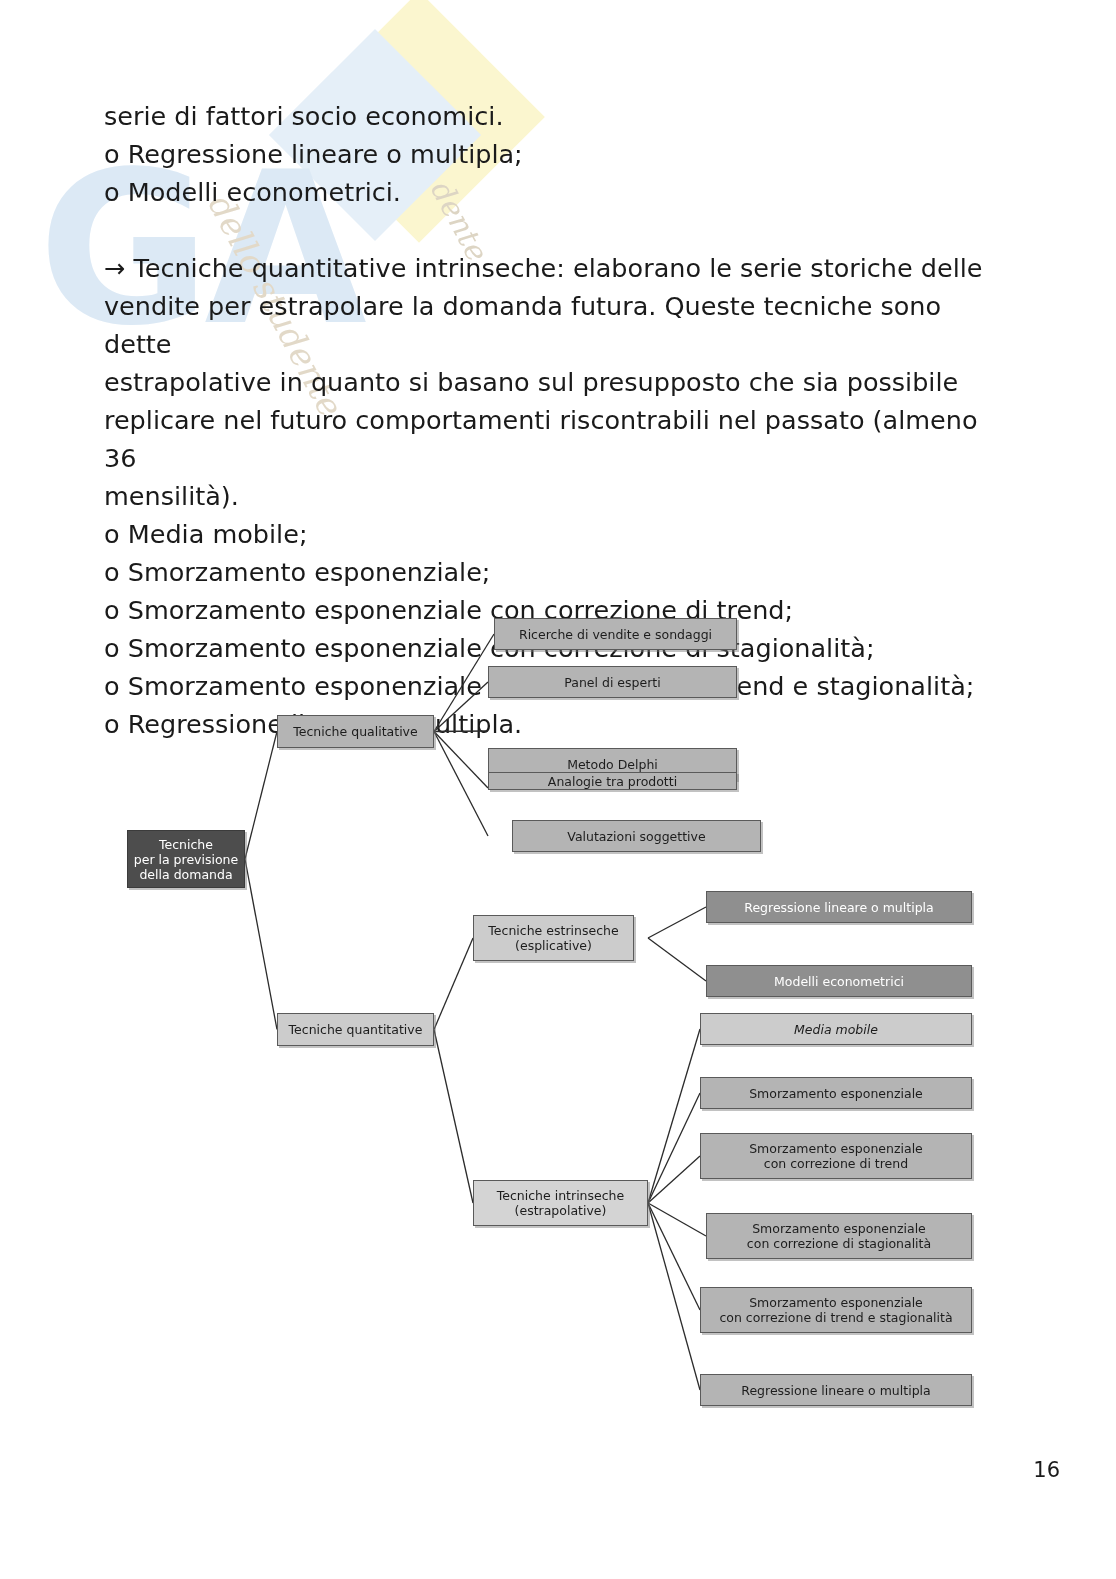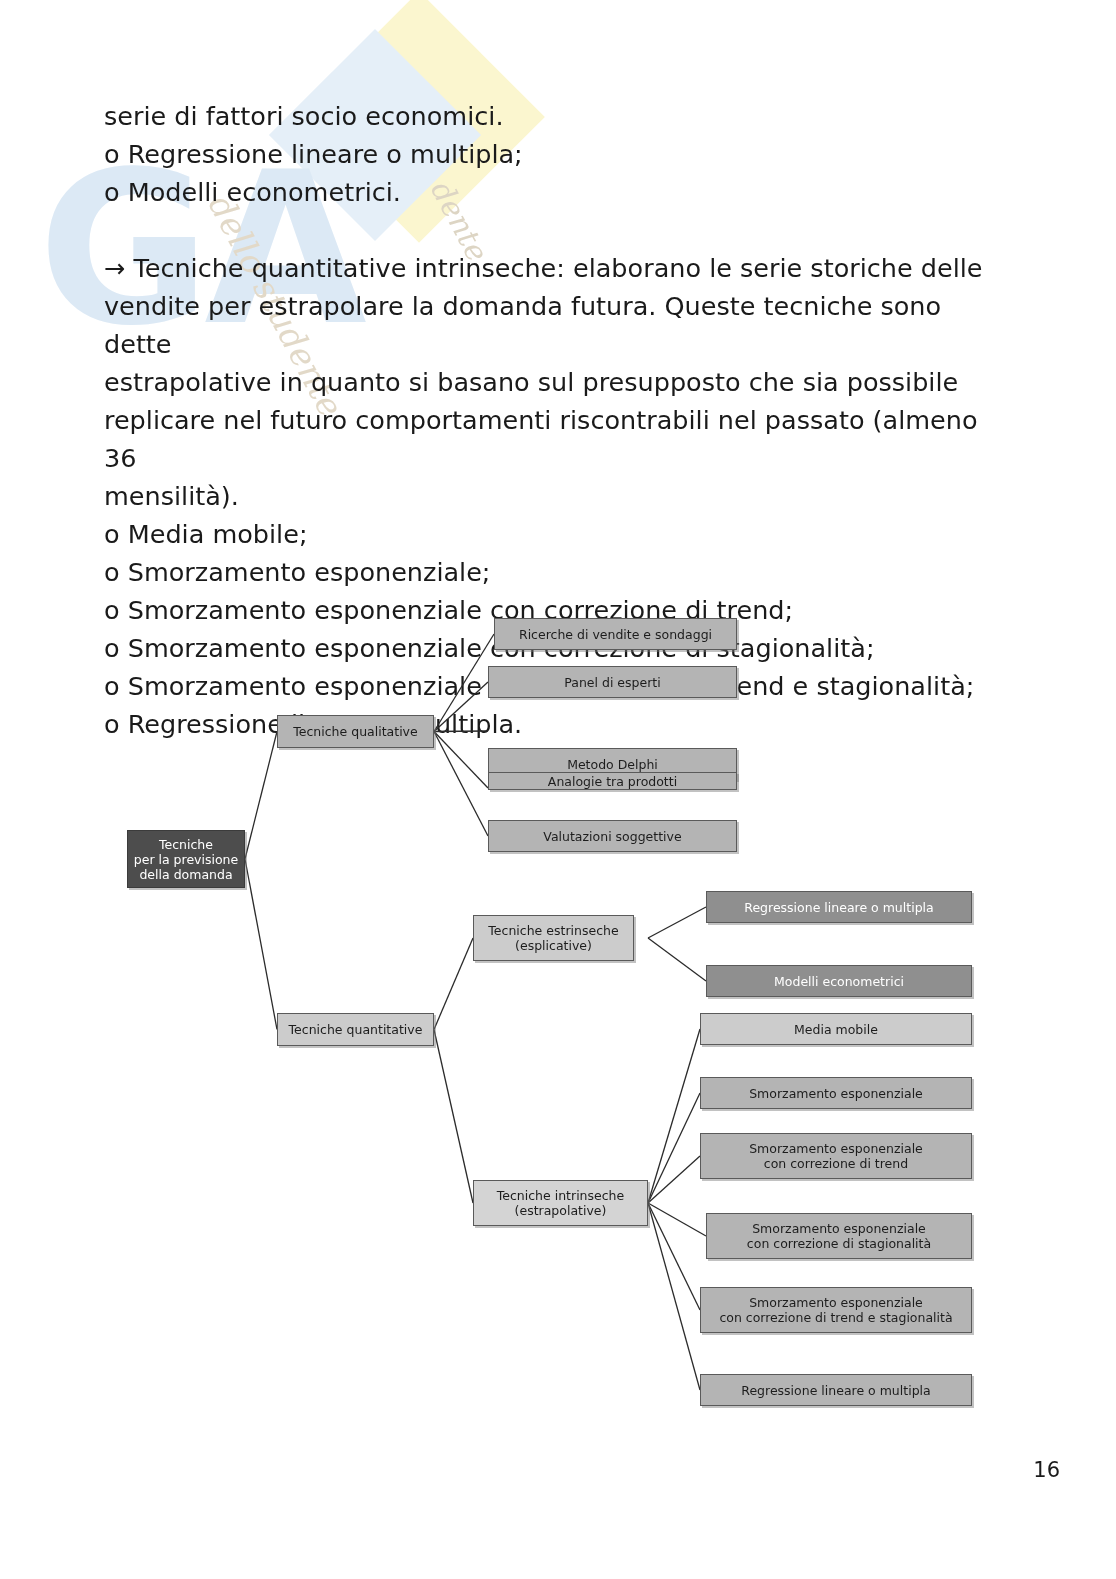--- a/index.html
+++ b/index.html
@@ -217,31 +217,31 @@
         </div>
         <div class="node mid" style="left: 488px; top: 666px; width: 249px; height: 32px;">
           <span style="white-space: pre-line;">Panel di esperti</span>
         </div>
         <div class="node mid" style="left: 488px; top: 748px; width: 249px; height: 32px;">
           <span style="white-space: pre-line;">Metodo Delphi</span>
         </div>
         <div class="node mid" style="left: 488px; top: 772px; width: 249px; height: 18px;">
           <span style="white-space: pre-line;">Analogie tra prodotti</span>
         </div>
-        <div class="node mid" style="left: 488px; top: 820px; width: 249px; height: 32px;">
+        <div class="node mid" style="left: 512px; top: 820px; width: 249px; height: 32px;">
           <span style="white-space: pre-line;">Valutazioni soggettive</span>
         </div>
         <div class="node darkgray" style="left: 706px; top: 891px; width: 266px; height: 32px;">
           <span style="white-space: pre-line;">Regressione lineare o multipla</span>
         </div>
         <div class="node darkgray" style="left: 706px; top: 965px; width: 266px; height: 32px;">
           <span style="white-space: pre-line;">Modelli econometrici</span>
         </div>
         <div class="node light" style="left: 700px; top: 1013px; width: 272px; height: 32px;">
-          <span style="white-space: pre-line;">Media mobile</span>
+          <span style="white-space: pre-line; font-style: italic;">Media mobile</span>
         </div>
         <div class="node mid" style="left: 700px; top: 1077px; width: 272px; height: 32px;">
           <span style="white-space: pre-line;">Smorzamento esponenziale</span>
         </div>
         <div class="node mid" style="left: 700px; top: 1133px; width: 272px; height: 46px;">
           <span style="white-space: pre-line;">Smorzamento esponenziale
 con correzione di trend</span>
         </div>
         <div class="node mid" style="left: 706px; top: 1213px; width: 266px; height: 46px;">
           <span style="white-space: pre-line;">Smorzamento esponenziale

